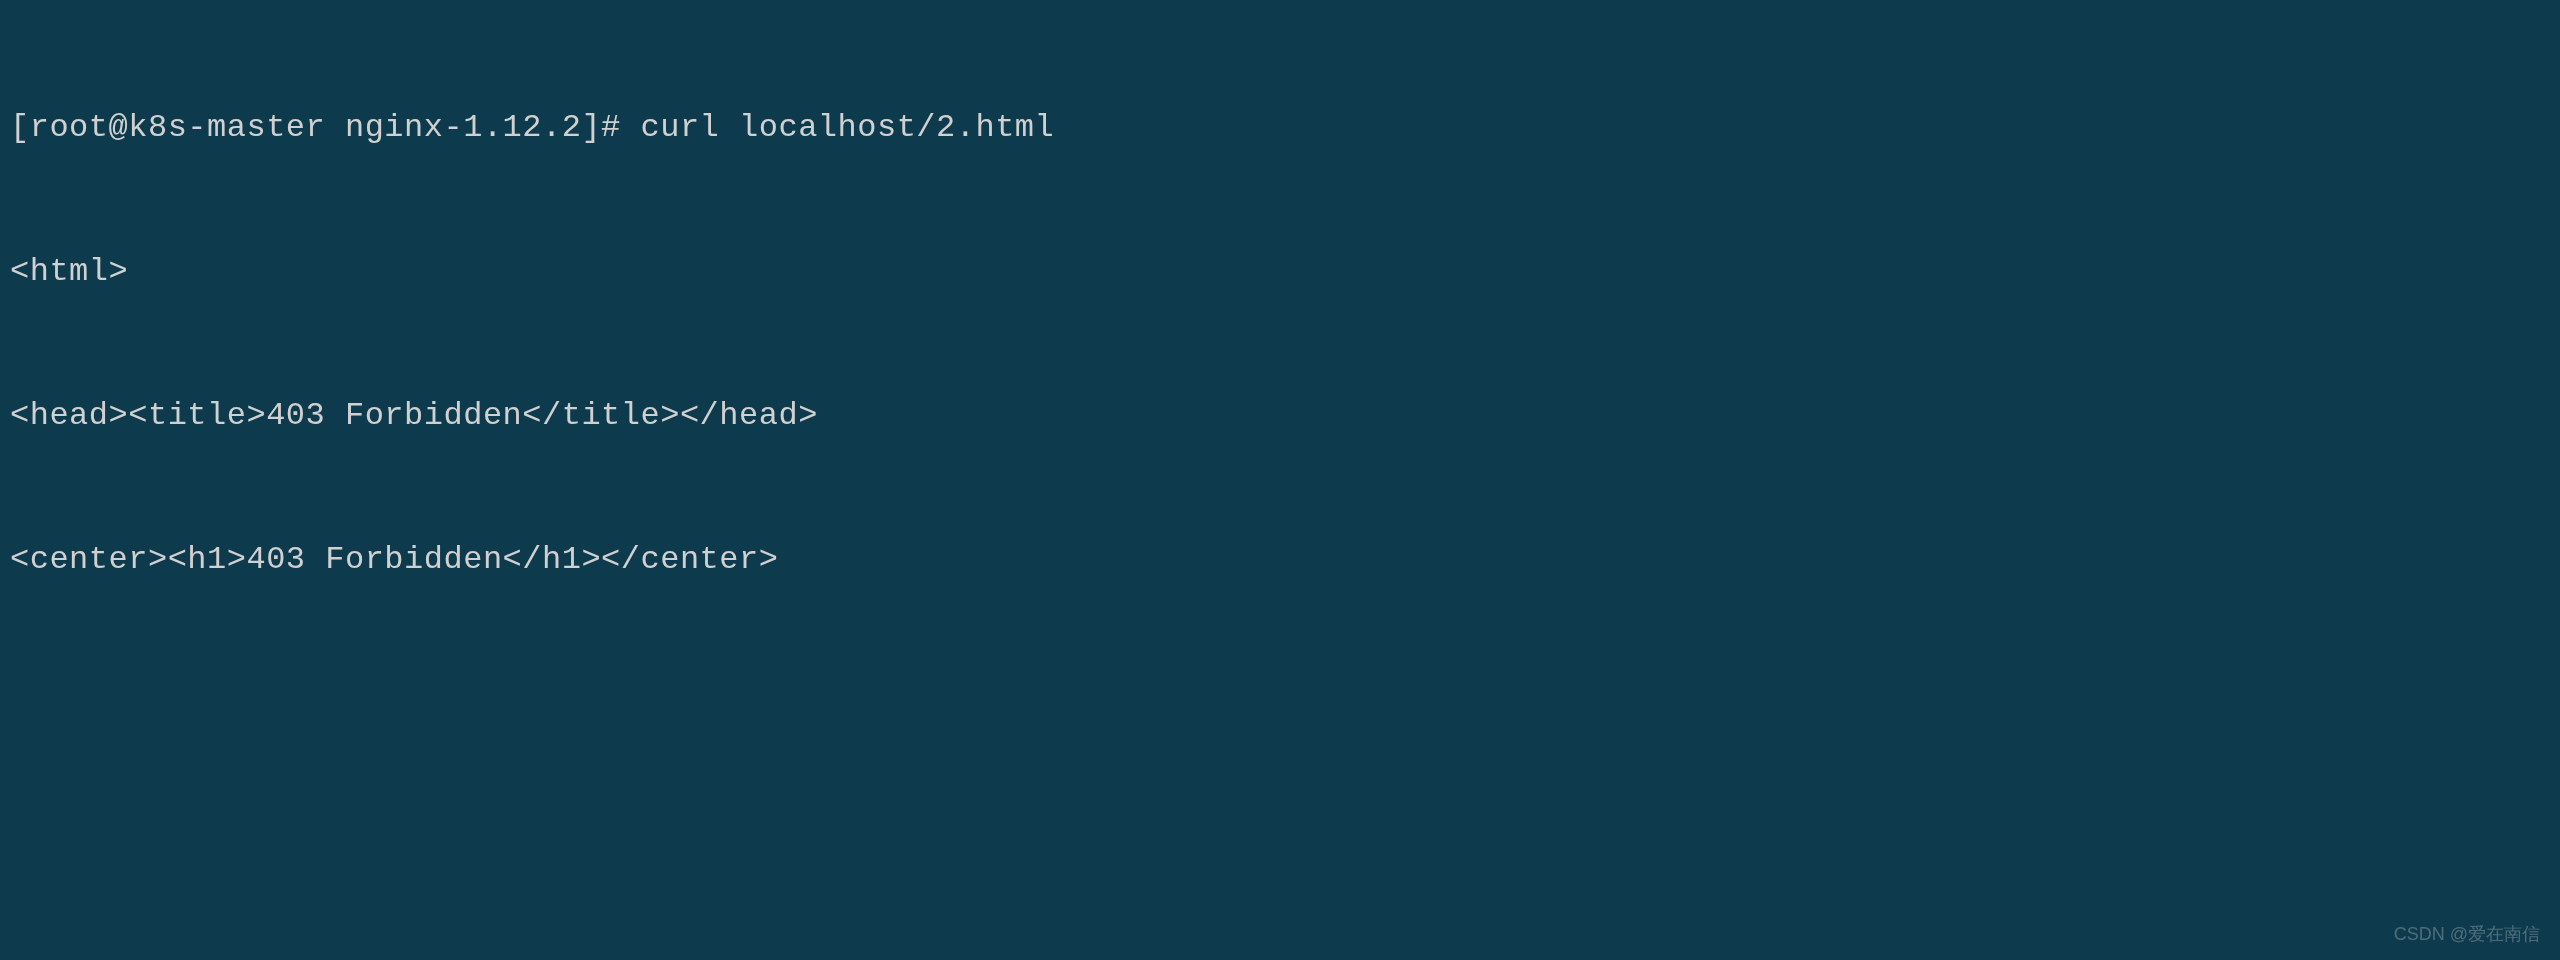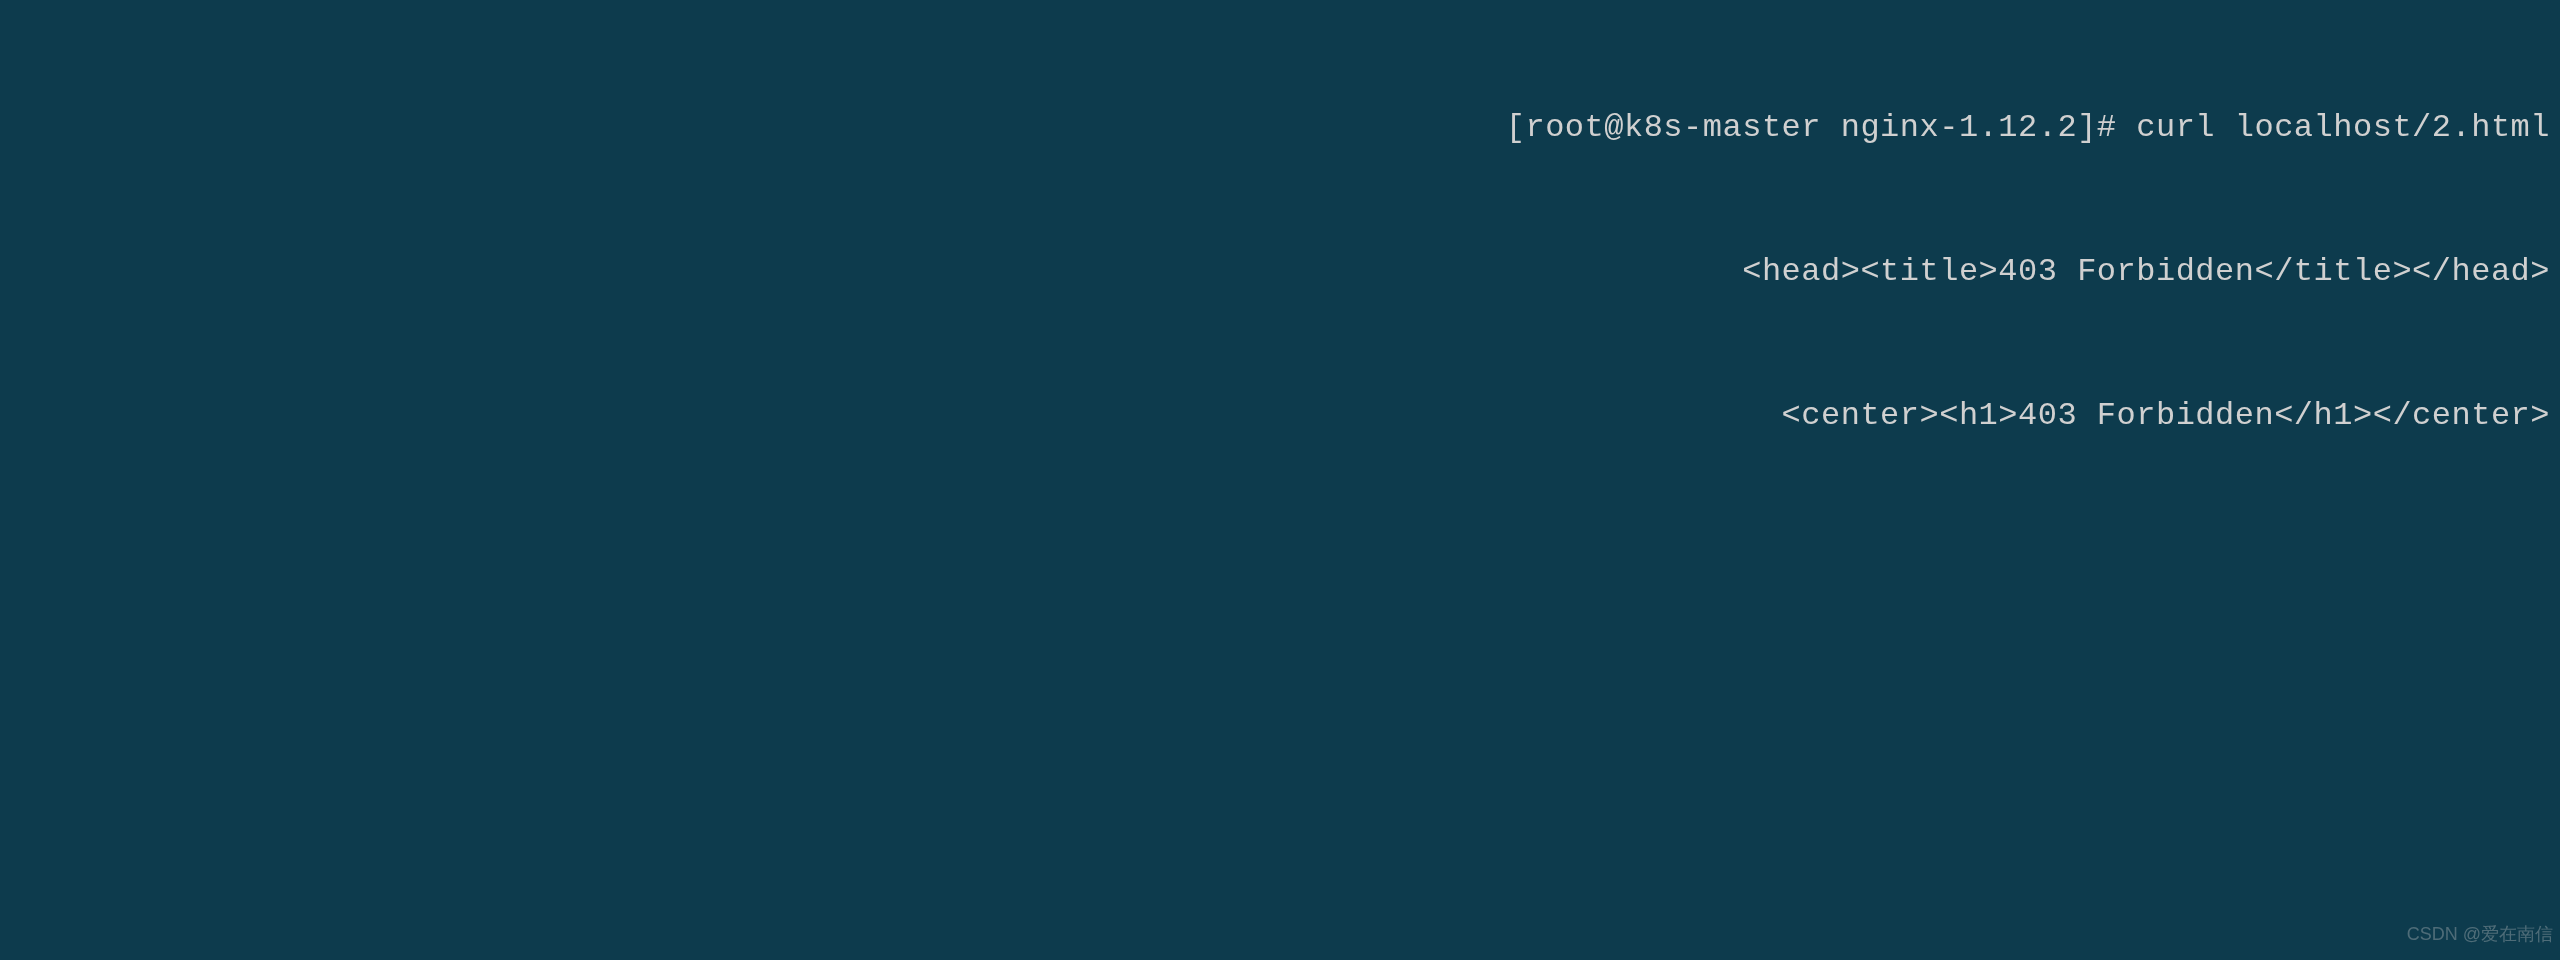--- a/index.html
+++ b/index.html
@@ -20,37 +20,37 @@
       overflow: hidden;
     }
     .terminal {
       white-space: pre;
       letter-spacing: 0.5px;
     }
     .line {
       display: block;
       min-height: 48px;
       line-height: 48px;
-      text-align: right;
     }
     .watermark {
       position: absolute;
       bottom: 12px;
-      right: 7px;
+      right: 20px;
       font-size: 18px;
       color: rgba(200, 200, 200, 0.35);
       font-family: sans-serif;
       letter-spacing: 0;
     }
   </style>
 </head>
 <body>
 
 <div class="terminal">
   <span class="line">[root@k8s-master nginx-1.12.2]# curl localhost/2.html</span>
+  <span class="line">&lt;html&gt;</span>
   <span class="line">&lt;head&gt;&lt;title&gt;403 Forbidden&lt;/title&gt;&lt;/head&gt;</span>
   <span class="line">&lt;center&gt;&lt;h1&gt;403 Forbidden&lt;/h1&gt;&lt;/center&gt;</span>
   
   
   
   
   
 </div>
 
 <div class="watermark">CSDN @爱在南信</div>

